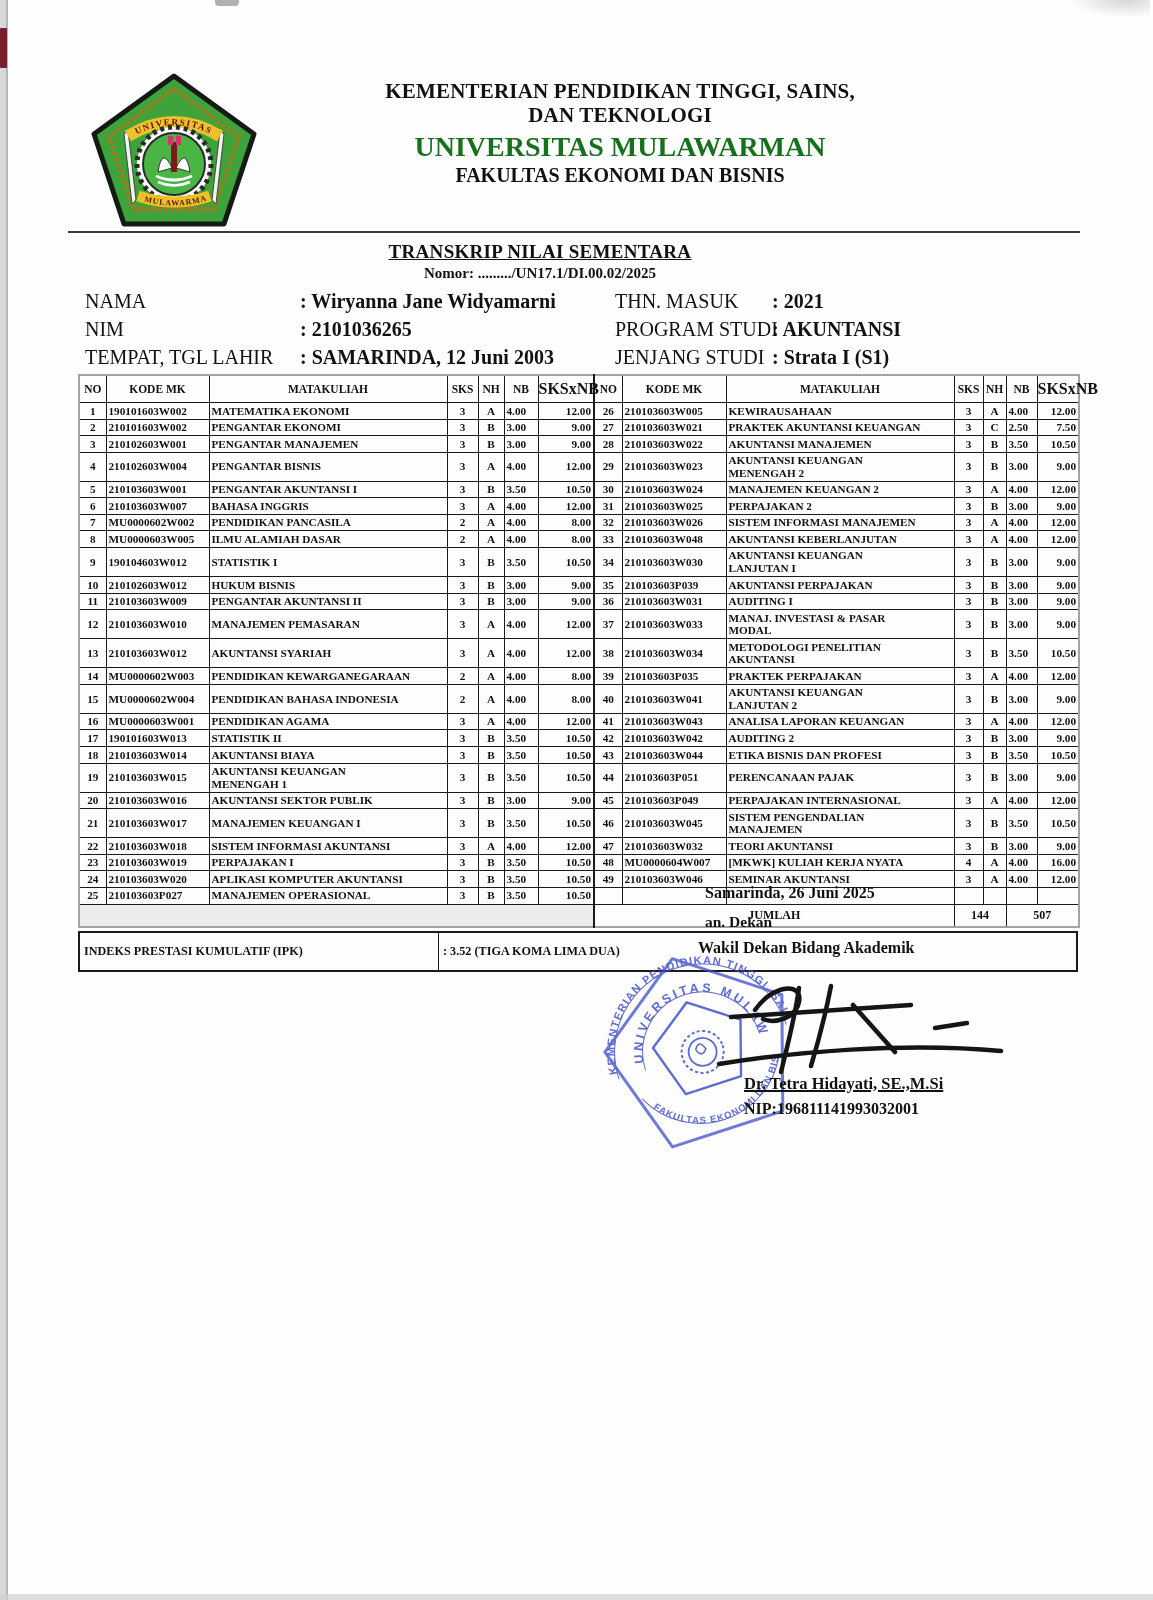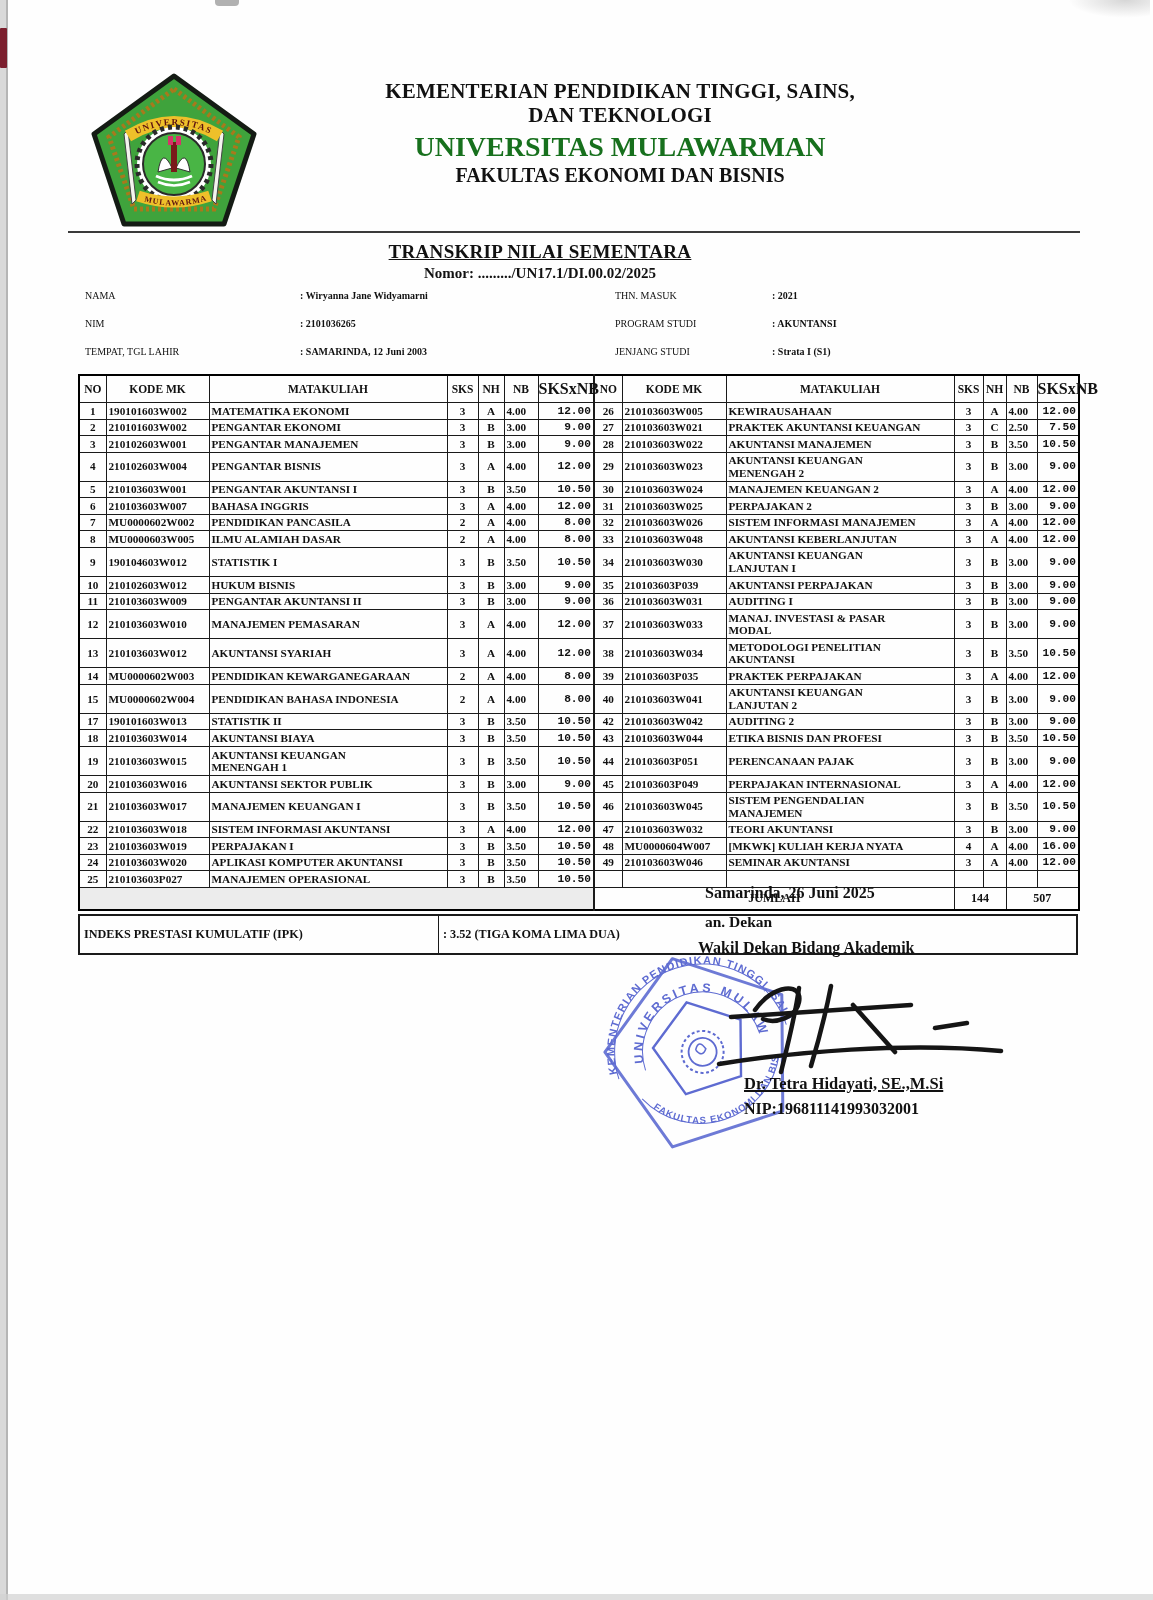--- a/index.html
+++ b/index.html
@@ -20,40 +20,40 @@
   .ministry{font-size:21px;font-weight:700;letter-spacing:.2px;}
   .univ{font-size:28px;font-weight:700;margin-top:4px;}
   .fak{font-size:20px;font-weight:700;margin-top:2px;}
   .rule{position:absolute;left:68px;top:231px;width:1012px;height:2px;background:#3a3a3a;}
 
   .title-block{position:absolute;left:240px;top:241px;width:600px;text-align:center;}
   .doc-title{font-size:19px;font-weight:700;text-decoration:underline;letter-spacing:.3px;}
   .doc-number{font-size:15px;font-weight:700;margin-top:2px;}
 
   
-  .student{position:absolute;left:85px;top:290px;width:995px;font-size:10px;}
+  .student{position:absolute;left:85px;top:290px;width:995px;font-size:20px;}
   .stu-row{position:relative;height:28px;}
   .stu-label1{position:absolute;left:0;}
   .stu-value1{position:absolute;left:215px;font-weight:700;}
   .stu-label2{position:absolute;left:530px;}
   .stu-value2{position:absolute;left:687px;font-weight:700;}
 
   
   .table-wrap{position:absolute;left:78px;top:374px;width:1000px;}
-  table.grades{border-collapse:collapse;table-layout:fixed;width:1000px;border:2px solid #000000;padding-left:48px;}
+  table.grades{border-collapse:collapse;table-layout:fixed;width:1000px;border:2px solid #a3a3a3;padding-left:48px;}
   table.grades th{border:1px solid #1a1a1a;font-size:11.5px;font-weight:700;text-align:center;padding:4px 0;}
   table.grades th.small-h{font-size:16px;}
   table.grades td{border:1px solid #1a1a1a;font-size:11.2px;font-weight:700;line-height:1.12;
                   padding:1.5px 2px;vertical-align:middle;overflow:hidden;}
   td.c-no{text-align:center;padding-left:0;padding-right:0;}
   td.c-kode{text-align:left;}
   td.c-mk{text-align:left;white-space:pre-line;}
   td.c-sks,td.c-nh{text-align:center;}
   td.c-nb{text-align:left;padding-left:3px;}
-  td.c-sksxnb{text-align:right;padding-right:7px;font-family:Liberation Mono, monospace;}
+  td.c-sksxnb{text-align:right;padding-right:7px;}
   tr.jumlah td{font-size:12px;padding:4px 2px;}
   td.jumlah-empty{background:#ececec;}
   td.jumlah-label{text-align:center;font-weight:700;}
   td.jumlah-num{text-align:center;font-weight:700;margin-left:8px;}
   .mid-split{border-left:2px solid #1a1a1a !important;}
 
   
   table.ipk{border-collapse:collapse;table-layout:fixed;width:1000px;border:2px solid #1a1a1a;margin-top:3px;}
   table.ipk td{border:1px solid #1a1a1a;font-size:12.2px;font-weight:700;padding:11px 4px;}
 
@@ -418,20 +418,36 @@
             <td class="c-no mid-split">40</td>
             <td class="c-kode">210103603W041</td>
             <td class="c-mk">AKUNTANSI KEUANGAN
 LANJUTAN 2</td>
             <td class="c-sks">3</td>
             <td class="c-nh">B</td>
             <td class="c-nb">3.00</td>
             <td class="c-sksxnb">9.00</td>
           </tr>
           <tr>
+            <td class="c-no">16</td>
+            <td class="c-kode">MU0000603W001</td>
+            <td class="c-mk">PENDIDIKAN AGAMA</td>
+            <td class="c-sks">3</td>
+            <td class="c-nh">A</td>
+            <td class="c-nb">4.00</td>
+            <td class="c-sksxnb">12.00</td>
+            <td class="c-no mid-split">41</td>
+            <td class="c-kode">210103603W043</td>
+            <td class="c-mk">ANALISA LAPORAN KEUANGAN</td>
+            <td class="c-sks">3</td>
+            <td class="c-nh">A</td>
+            <td class="c-nb">4.00</td>
+            <td class="c-sksxnb">12.00</td>
+          </tr>
+          <tr>
             <td class="c-no">17</td>
             <td class="c-kode">190101603W013</td>
             <td class="c-mk">STATISTIK II</td>
             <td class="c-sks">3</td>
             <td class="c-nh">B</td>
             <td class="c-nb">3.50</td>
             <td class="c-sksxnb">10.50</td>
             <td class="c-no mid-split">42</td>
             <td class="c-kode">210103603W042</td>
             <td class="c-mk">AUDITING 2</td>

